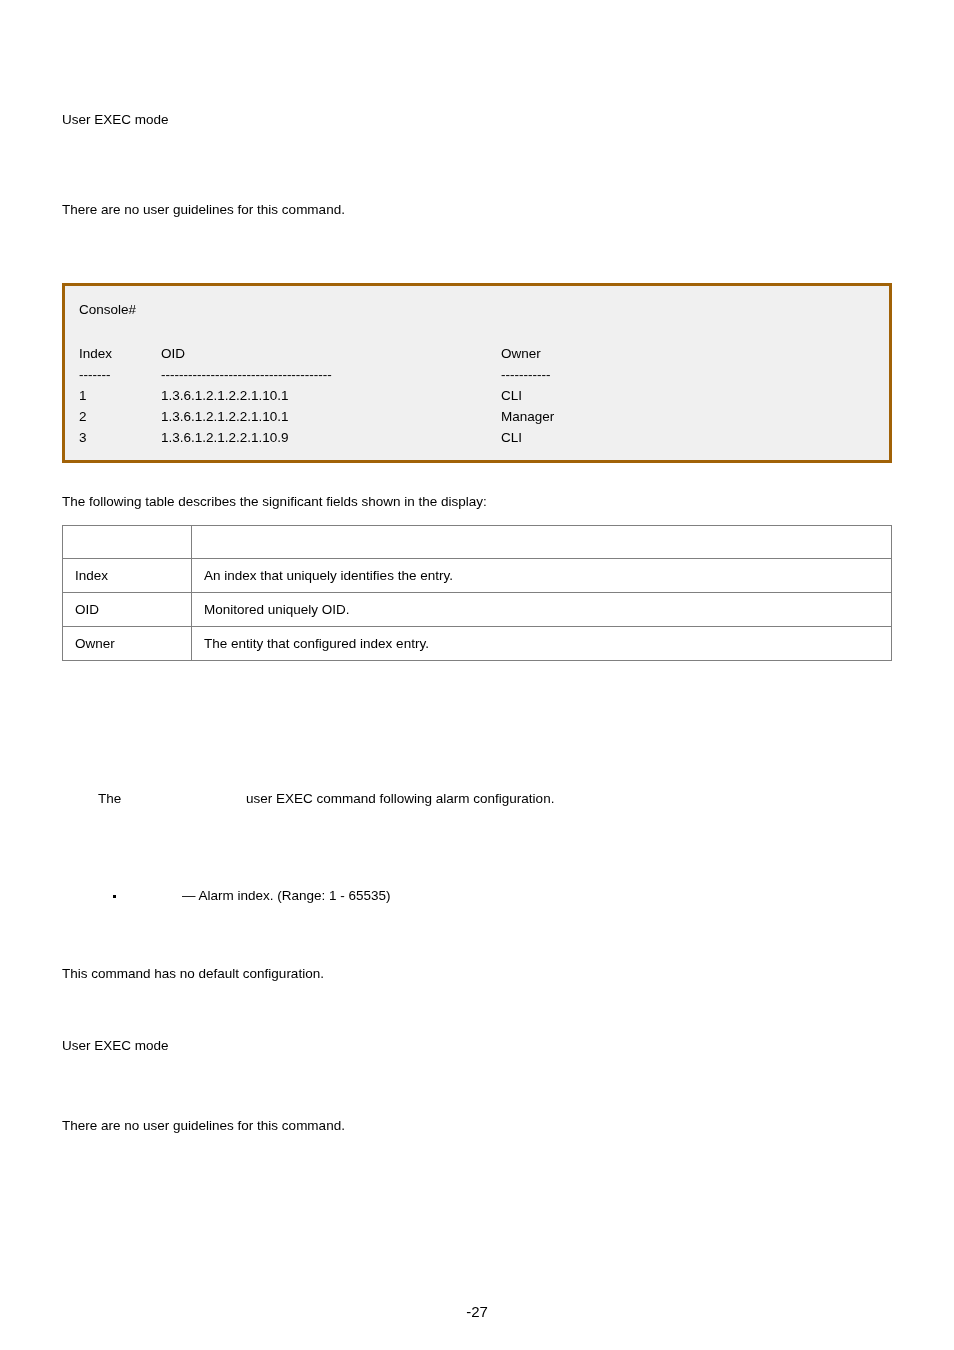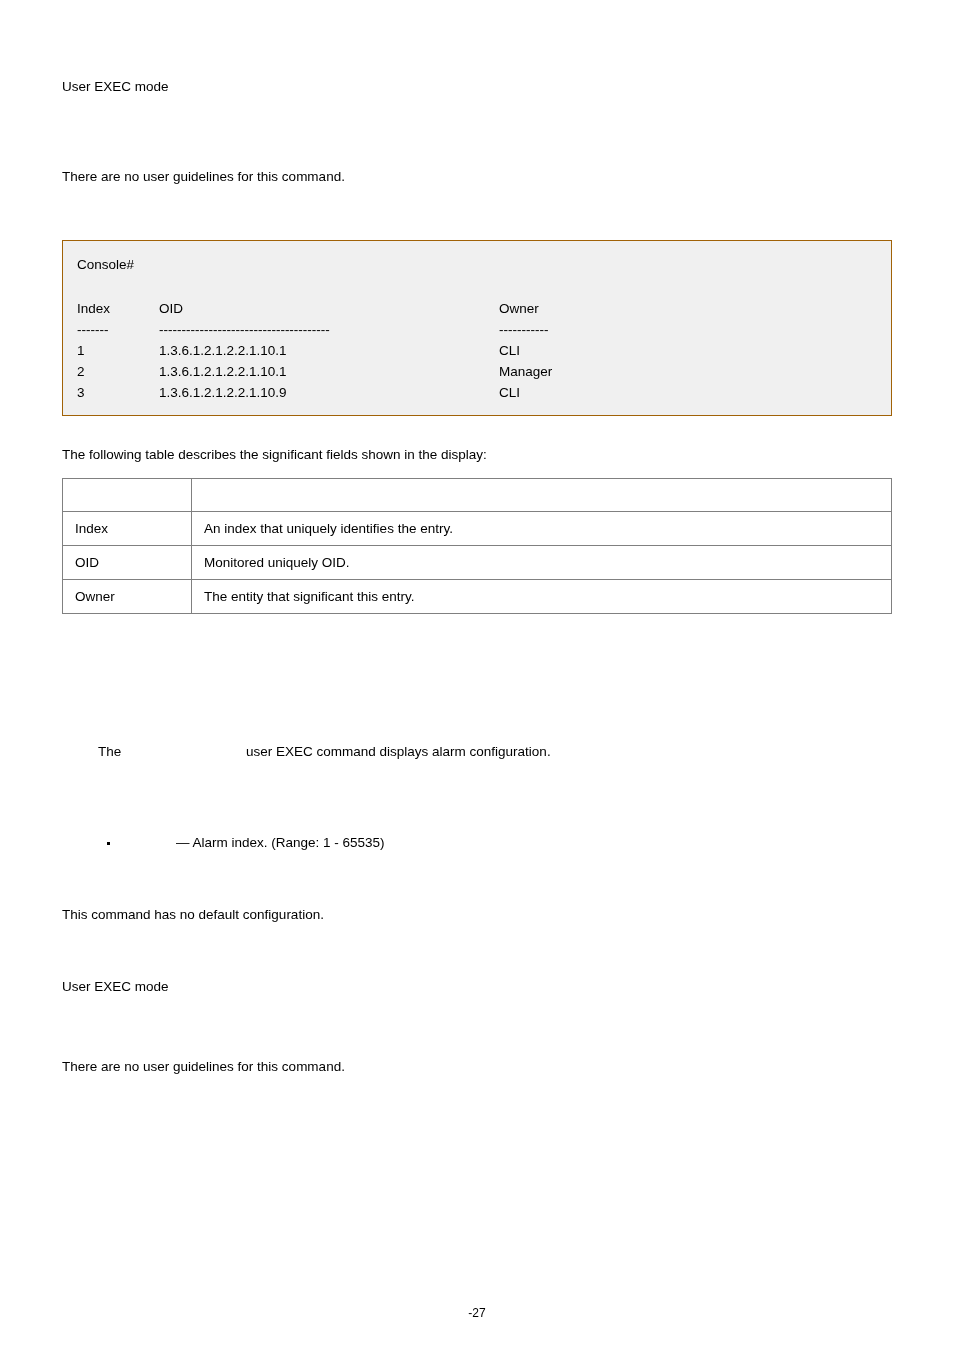--- a/index.html
+++ b/index.html
@@ -6,37 +6,37 @@
     margin: 0;
     padding: 0;
     background: #ffffff;
     font-family: Arial, Helvetica, sans-serif;
     color: #000000;
   }
   .page {
     box-sizing: border-box;
     width: 954px;
     min-height: 1350px;
-    padding: 78px 62px 40px 62px;
+    padding: 111px 62px 40px 62px;
     position: relative;
   }
   .body-text {
     font-size: 13.5px;
     line-height: 1.35;
     margin: 0 0 14px 0;
   }
   .gap-lg { height: 58px; }
   .gap-md { height: 30px; }
 
   
   .console {
-    border: 1px solid #a16207;
+    border: 3px solid #a16207;
     background: #f0f0f0;
     padding: 14px 14px 12px 14px;
-    margin-top: 10px;
+    margin-top: 20px;
     color: #000000;
   }
   .console-line {
     font-size: 13.5px;
     line-height: 1.5;
   }
   .console-table {
     border-collapse: collapse;
     margin-top: 22px;
   }
@@ -64,37 +64,37 @@
   }
   .desc-col-field { width: 104px; }
   .desc-header-row td { height: 16px; padding: 8px 12px; }
 
   
   .inline-row { font-size: 13.5px; }
   .inline-row .lead { display:inline-block; width:148px; vertical-align: top; margin-left: 36px;}
 
   
   ul.param-list {
-    margin: 0;
+    margin: 6px;
     padding-left: 58px;
   }
   ul.param-list li {
     font-size: 13.5px;
     list-style-type: square;
     padding-left: 0;
   }
   ul.param-list li::marker { font-size: 10px; }
 
   
   .pagenum {
     position: absolute;
     bottom: 30px;
     left: 0; right: 0;
     text-align: center;
-    font-size: 12px;
+    font-size: 15px;
   }
 </style>
 </head>
 <body>
 
 <div class="page">
 
   <p class="body-text">User EXEC mode</p>
 
   <div class="gap-lg"></div>
@@ -151,29 +151,29 @@
     <tr>
       <td class="desc-col-field">Index</td>
       <td>An index that uniquely identifies the entry.</td>
     </tr>
     <tr>
       <td class="desc-col-field">OID</td>
       <td>Monitored uniquely OID.</td>
     </tr>
     <tr>
       <td class="desc-col-field">Owner</td>
-      <td>The entity that significant this entry.</td>
+      <td>The entity that configured index entry.</td>
     </tr>
   </tbody>
     </table>
 
   <div style="height:130px;"></div>
 
   <div class="inline-row">
-    <span class="lead">The</span><span>user EXEC command displays alarm configuration.</span>
+    <span class="lead">The</span><span>user EXEC command following alarm configuration.</span>
   </div>
 
   <div style="height:76px;"></div>
 
   <ul class="param-list">
     <li><span style="display:inline-block;width:56px;"></span><span>— Alarm index. (Range: 1 - 65535)</span></li>
   </ul>
 
   <div style="height:56px;"></div>
 

